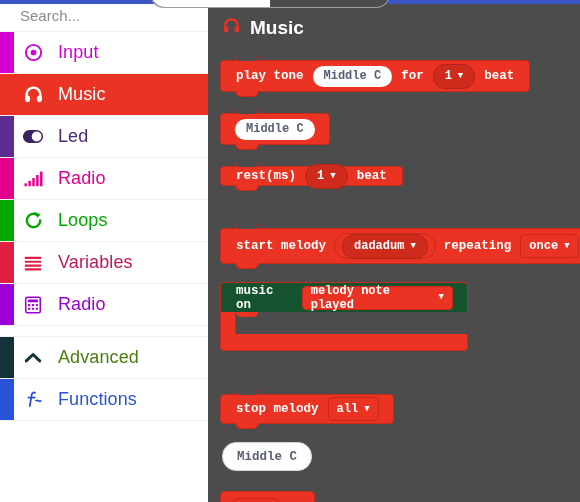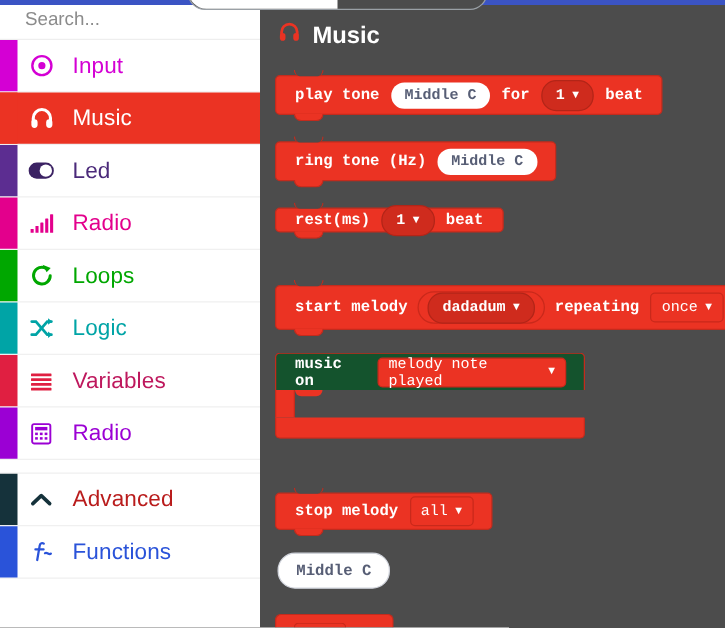--- a/index.html
+++ b/index.html
@@ -194,21 +194,21 @@
     gap: 6px;
     background: #eb3323;
     border: 1px solid #c9291b;
     color: #ffffff;
     border-radius: 4px;
     height: 22px;
     padding: 0 8px;
     margin: 0 4px;
     font-family: "Liberation Mono", monospace;
     font-size: 12px;
-    font-weight: normal;
+    font-weight: bold;
   }
   .caret { font-size: 9px; line-height: 1; }
 
   
   .oval-wrap {
     display: inline-flex; align-items: center;
     border: 1px solid #c9291b;
     border-radius: 16px;
     padding: 1px 3px;
     margin: 0 3px;
@@ -367,32 +367,20 @@
         <span class="bar" style="background:#00a700"></span>
         <span class="ico">
           <svg viewBox="0 0 22 22" width="21" height="21">
             <path d="M18 11 a7 7 0 1 1 -3.3 -5.95" fill="none" stroke="#00a700" stroke-width="2.5" stroke-linecap="round"></path>
             <path d="M11.6 1.8 L18.4 4.6 L15 8.2 Z" fill="#00a700"></path>
           </svg>
         </span>
         <span class="lbl" style="color:#00a700">Loops</span>
       </div>
 
-      <div class="cat">
-        <span class="bar" style="background:#00a4a6"></span>
-        <span class="ico">
-          <svg viewBox="0 0 22 22" width="21" height="21" fill="none" stroke="#00a4a6" stroke-width="2.3" stroke-linecap="round">
-            <path d="M2.5 5.5 H6 L15.5 16.5 H19"></path>
-            <path d="M2.5 16.5 H6 L15.5 5.5 H19"></path>
-            <path d="M16.2 2.8 L19.6 5.5 L16.2 8.2" fill="#00a4a6" stroke="none"></path>
-            <path d="M16.2 13.8 L19.6 16.5 L16.2 19.2" fill="#00a4a6" stroke="none"></path>
-          </svg>
-        </span>
-        <span class="lbl" style="color:#00a4a6">Logic</span>
-      </div>
 
       <div class="cat">
         <span class="bar" style="background:#e01f41"></span>
         <span class="ico">
           <svg viewBox="0 0 22 22" width="20" height="20" fill="#e01f41">
             <rect x="2" y="4.2" width="18" height="2.4" rx="0.5"></rect>
             <rect x="2" y="8.4" width="18" height="2.4" rx="0.5"></rect>
             <rect x="2" y="12.6" width="18" height="2.4" rx="0.5"></rect>
             <rect x="2" y="16.8" width="18" height="2.4" rx="0.5"></rect>
           </svg>
@@ -419,21 +407,21 @@
 
       <div class="sep-gap"></div>
 
       <div class="cat">
         <span class="bar" style="background:#15323b"></span>
         <span class="ico">
           <svg viewBox="0 0 22 22" width="20" height="20" fill="none" stroke="#15323b" stroke-width="3.2" stroke-linecap="round" stroke-linejoin="round">
             <path d="M3.6 14.2 L11 7.2 L18.4 14.2"></path>
           </svg>
         </span>
-        <span class="lbl" style="color:#b91c1c">Advanced</span>
+        <span class="lbl" style="color:#4d7c0f">Advanced</span>
       </div>
 
       <div class="cat">
         <span class="bar" style="background:#2a53d9"></span>
         <span class="ico">
           <svg viewBox="0 0 22 22" width="21" height="21" fill="none" stroke="#2a53d9" stroke-width="1.9">
             <path d="M12.6 4.1 C11.4 3.2 9.6 3.6 9.2 5.6 L7.1 17.8" stroke-linecap="round"></path>
             <path d="M5.6 9 H12.4" stroke-linecap="round"></path>
             <path d="M13.6 12.2 c1.6 -1.6 3.3 1.9 4.9 0.3" stroke-linecap="round"></path>
           </svg>
@@ -466,21 +454,20 @@
       <span class="field-shadow">
         <span>1</span>
         <span class="caret">▼</span>
       </span>
       <span class="lbl-txt">beat</span>
     </div>
 
     <div class="blk" style="left:12px; top:109px; height:32px;">
       <span class="notch-top"></span>
       <span class="notch-bot"></span>
-      <span class="lbl-txt">ring tone (Hz)</span>
       <span class="field-white">Middle C</span>
     </div>
 
     <div class="blk" style="left:12px; top:162px; height:20px;">
       <span class="notch-top"></span>
       <span class="notch-bot"></span>
       <span class="lbl-txt">rest(ms)</span>
       <span class="field-shadow">
         <span>1</span>
         <span class="caret">▼</span>

